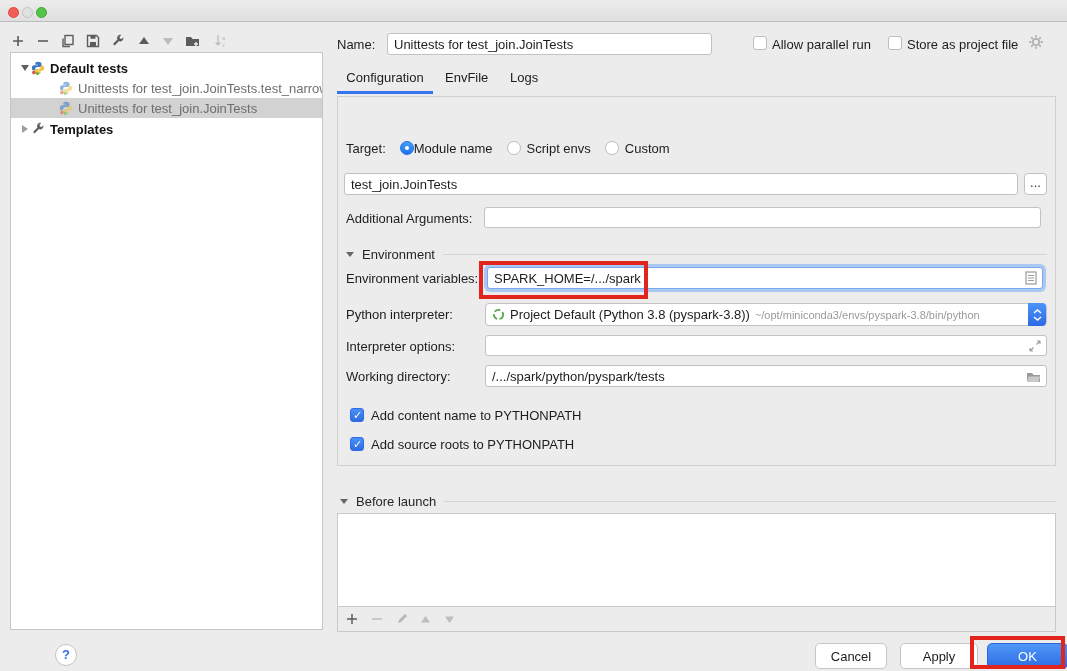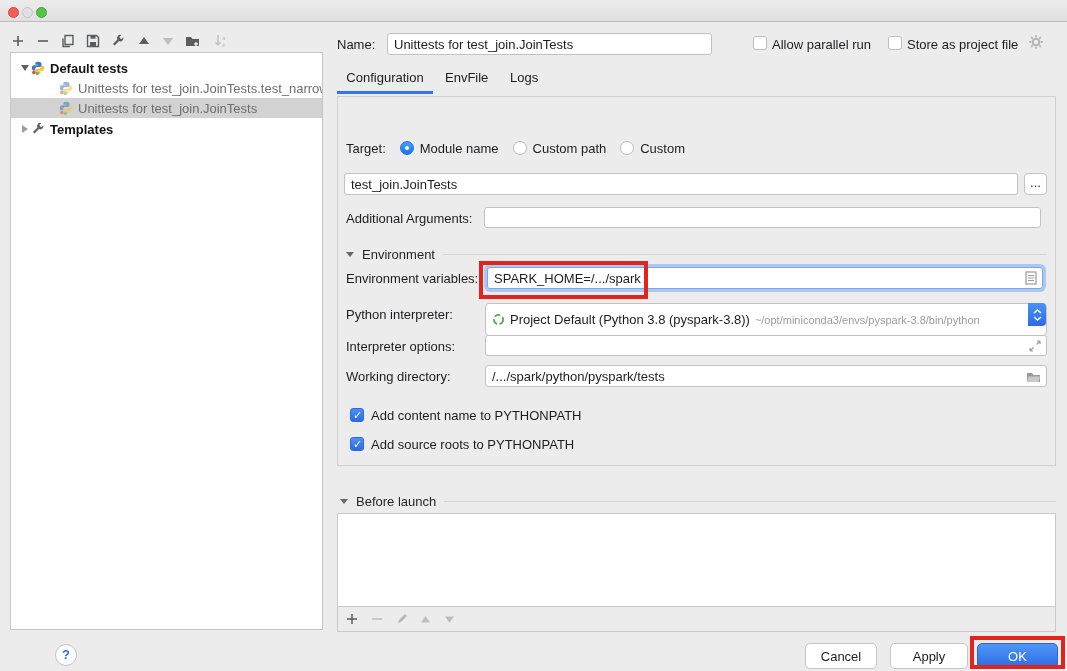--- a/index.html
+++ b/index.html
@@ -64,21 +64,21 @@
   .ricon{position:absolute;right:5px;top:3px;}
 
   
   .blbox{position:absolute;left:337px;top:513px;width:719px;height:119px;border:1px solid #c9c9c9;background:#fff;}
   .blbox .empty{position:absolute;left:0;right:0;top:30px;text-align:center;color:#9c9c9c;}
   .blbar{position:absolute;left:0;right:0;bottom:0;height:25px;background:#ececec;border-top:1px solid #c9c9c9;}
   .blbar .ic{position:absolute;top:4px;width:16px;height:16px;display:flex;align-items:center;justify-content:center;}
 
   
   .btn{position:absolute;height:22px;border:1px solid #c6c6c6;border-radius:5px;background:#fff;
-    font-size:13px;color:#1d1d1f;display:flex;align-items:center;justify-content:center;padding:12px;}
+    font-size:13px;color:#1d1d1f;display:flex;align-items:center;justify-content:center;padding:12px;margin-left:10px;}
   .btn.primary{background:linear-gradient(#4f97f7,#2d6be4);border-color:#2a66dc;color:#fff;}
   .help{position:absolute;left:55px;top:644px;width:22px;height:22px;border-radius:50%;background:#fff;
     border:1px solid #c3c3c3;color:#2f6fe4;font-weight:bold;text-align:center;line-height:20px;}
 
   
   .ann{position:absolute;border:4px solid #e1251c;pointer-events:none;}
 </style>
 </head>
 <body>
 
@@ -214,27 +214,27 @@
   <div class="tab" style="left:337px;width:96px;text-align:center">Configuration</div>
   <div class="tab" style="left:445px">EnvFile</div>
   <div class="tab" style="left:510px">Logs</div>
   <div class="tabline"></div>
 
   <div class="panel">
 
 
     <div class="frow" style="left:8px;top:40px;height:22px;gap:14px">
       <span>Target:</span>
-      <span class="frow" style="position:static;gap:6px">
+      <span class="frow" style="position:static;">
         <span class="radio sel"></span>
         <span>Module name</span>
       </span>
       <span class="frow" style="position:static;gap:6px">
         <span class="radio"></span>
-        <span>Custom path</span>
+        <span>Script envs</span>
       </span>
       <span class="frow" style="position:static;gap:6px">
         <span class="radio"></span>
         <span>Custom</span>
       </span>
     </div>
 
     <div class="ffield" style="left:6px;top:76px;width:674px">
       <span class="ftext">test_join.JoinTests</span>
     </div>
@@ -254,21 +254,21 @@
       <span class="ftext">SPARK_HOME=/.../spark</span>
       <span class="ricon">
         <svg width="12" height="14">
             <rect x="1" y="1" width="10" height="12" fill="none" stroke="#9a9a9a" stroke-width="1.2"></rect>
             <path d="M3 4.5h6M3 7h6M3 9.5h6" stroke="#9a9a9a" stroke-width="1.1"></path>
           </svg>
       </span>
     </div>
 
     <div class="rlabel" style="left:8px;top:210px">Python interpreter:</div>
-    <div class="ffield" style="left:147px;top:206px;width:562px;height:33px;border-radius:4px">
+    <div class="ffield" style="left:147px;top:206px;width:562px;height:23px;border-radius:4px">
       <span style="flex:none;margin-right:5px;display:flex">
         <svg width="13" height="13">
             <circle cx="6.5" cy="6.5" r="4.6" fill="none" stroke="#57a64b" stroke-width="1.8" stroke-dasharray="6 2.5"></circle>
           </svg>
       </span>
       <span class="ftext">Project Default (Python 3.8 (pyspark-3.8))</span>
       <span class="fpath">~/opt/miniconda3/envs/pyspark-3.8/bin/python</span>
       <span class="spinner">
         <svg width="9" height="5">
             <path d="M1 4 4.5 1 8 4" fill="none" stroke="#fff" stroke-width="1.5"></path>

